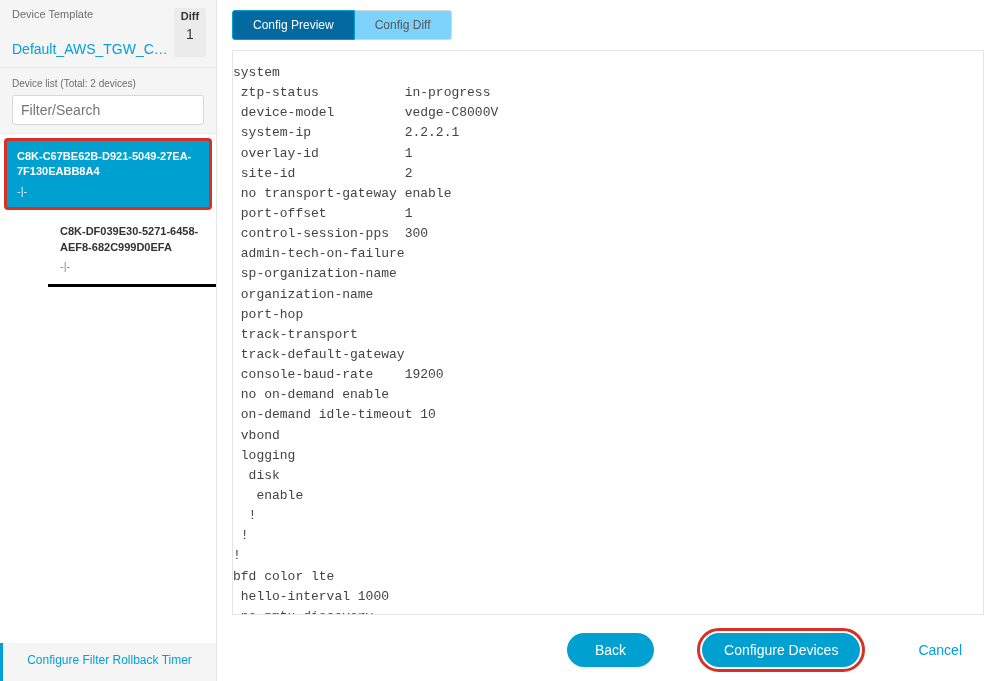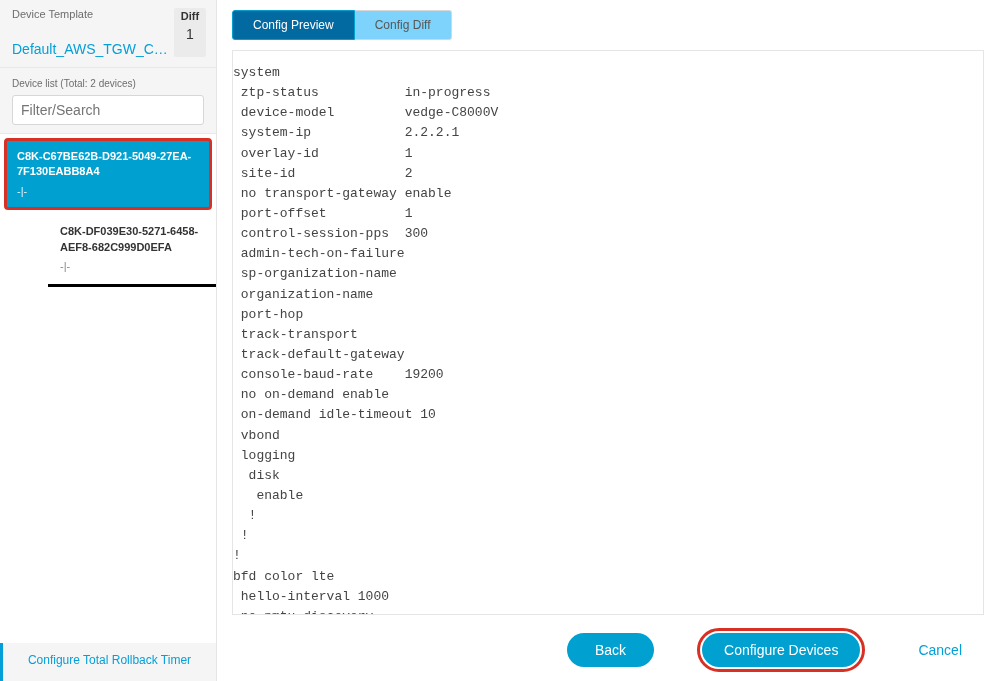--- a/index.html
+++ b/index.html
@@ -187,21 +187,21 @@
       <div class="device-item selected">
         <div class="dev-id">C8K-C67BE62B-D921-5049-27EA-7F130EABB8A4</div>
         <div class="device-sub">-|-</div>
       </div>
       <div class="device-item">
         <div class="dev-id">C8K-DF039E30-5271-6458-AEF8-682C999D0EFA</div>
         <div class="device-sub">-|-</div>
       </div>
     </div>
     <div class="rollback-link-wrap">
-      <div class="rollback-link">Configure Total Rollback Timer</div>
+      <div class="rollback-link">Configure Filter Rollback Timer</div>
     </div>
   </div>
 
   <div class="main">
     <div class="tabs">
       <div class="tab active">Config Preview</div>
       <div class="tab">Config Diff</div>
     </div>
     <div class="config-box">
       <pre>system

